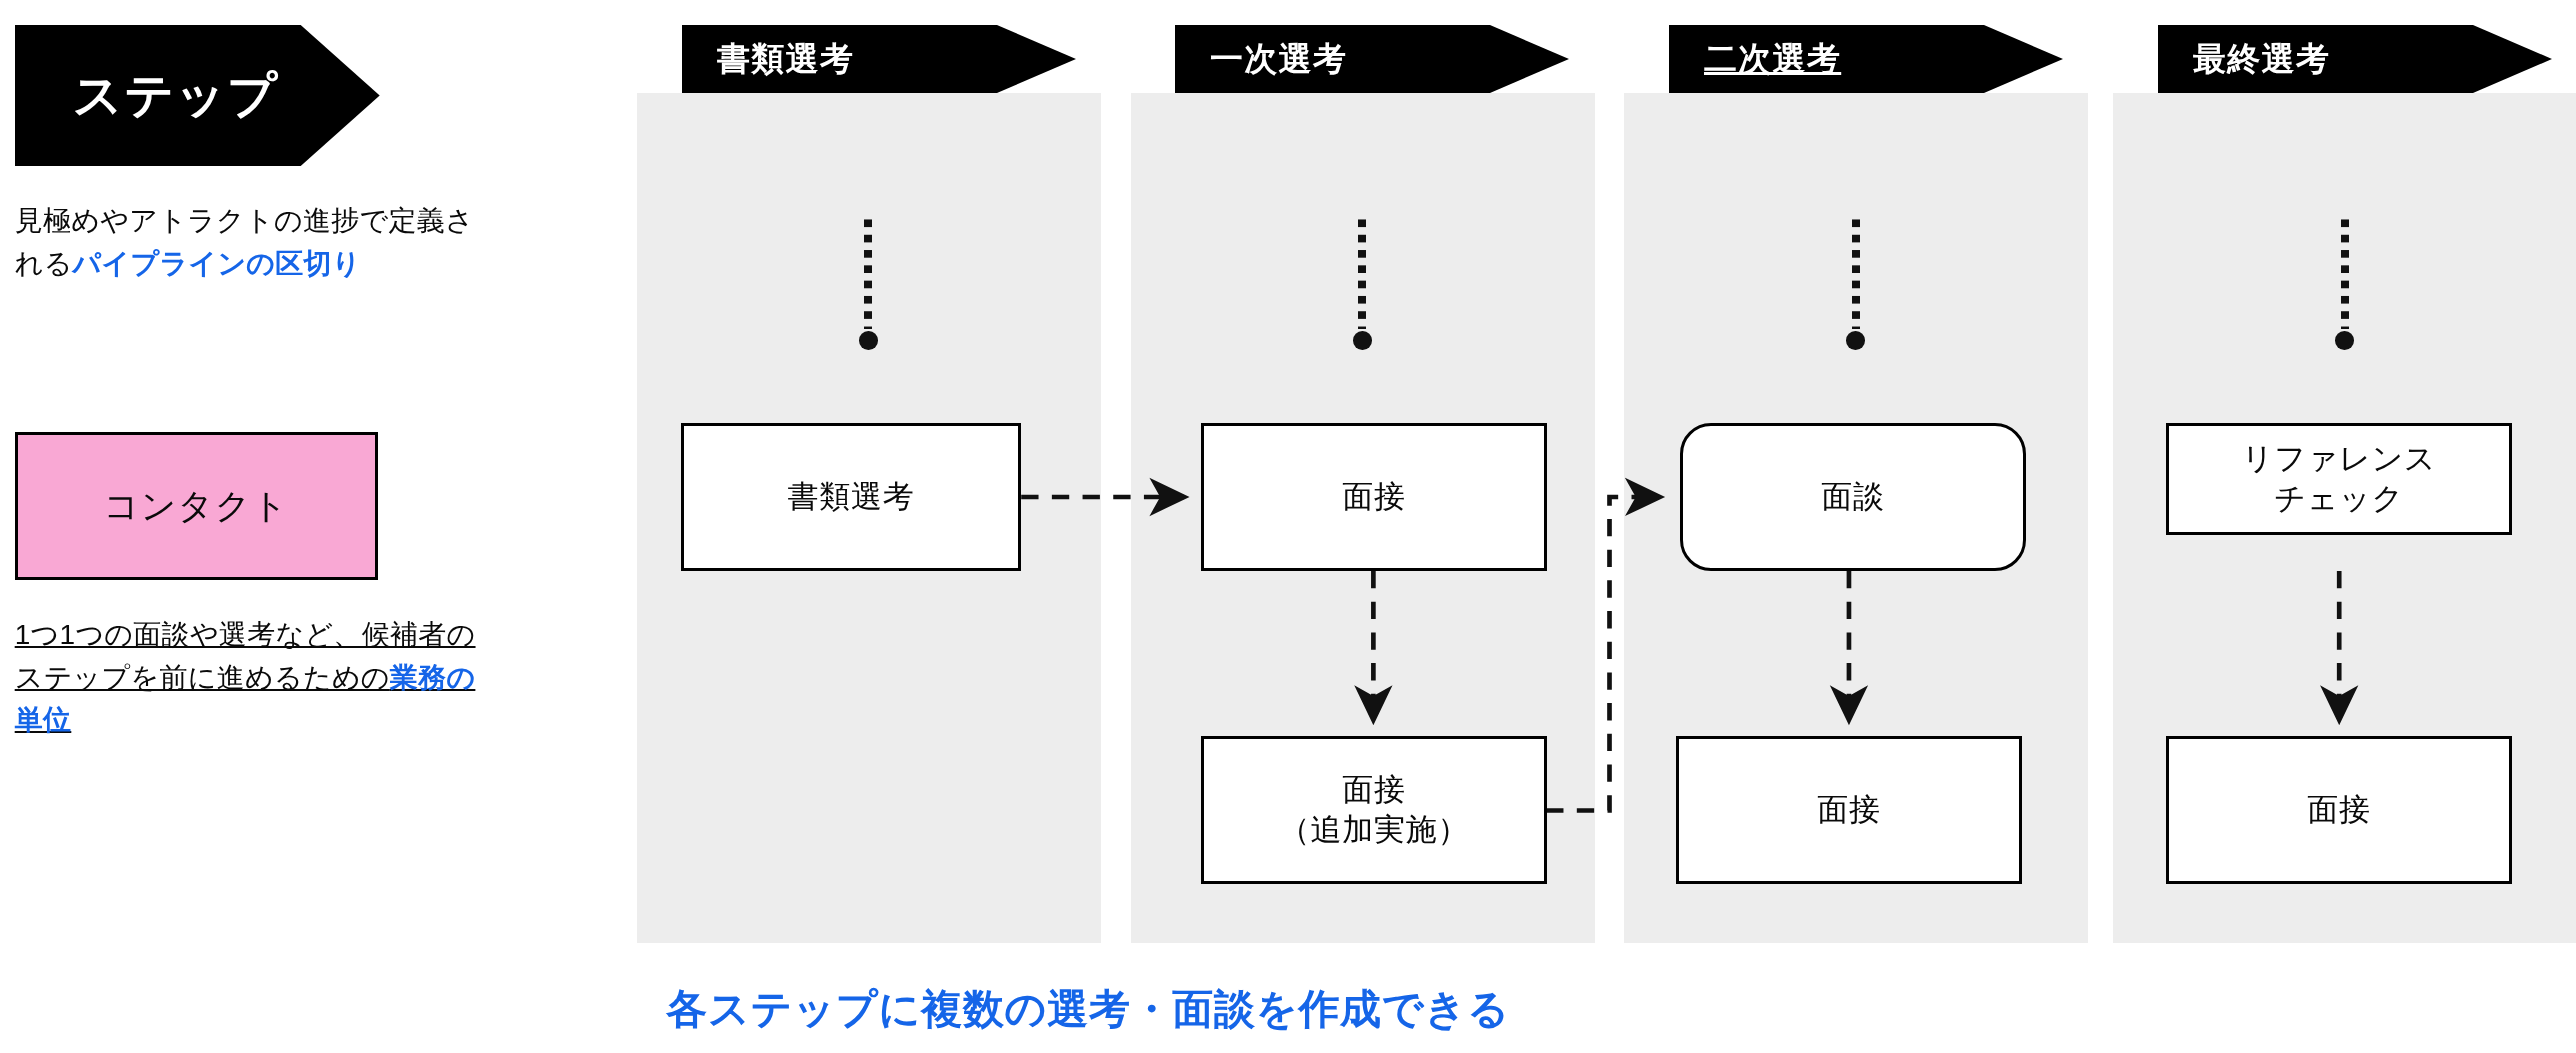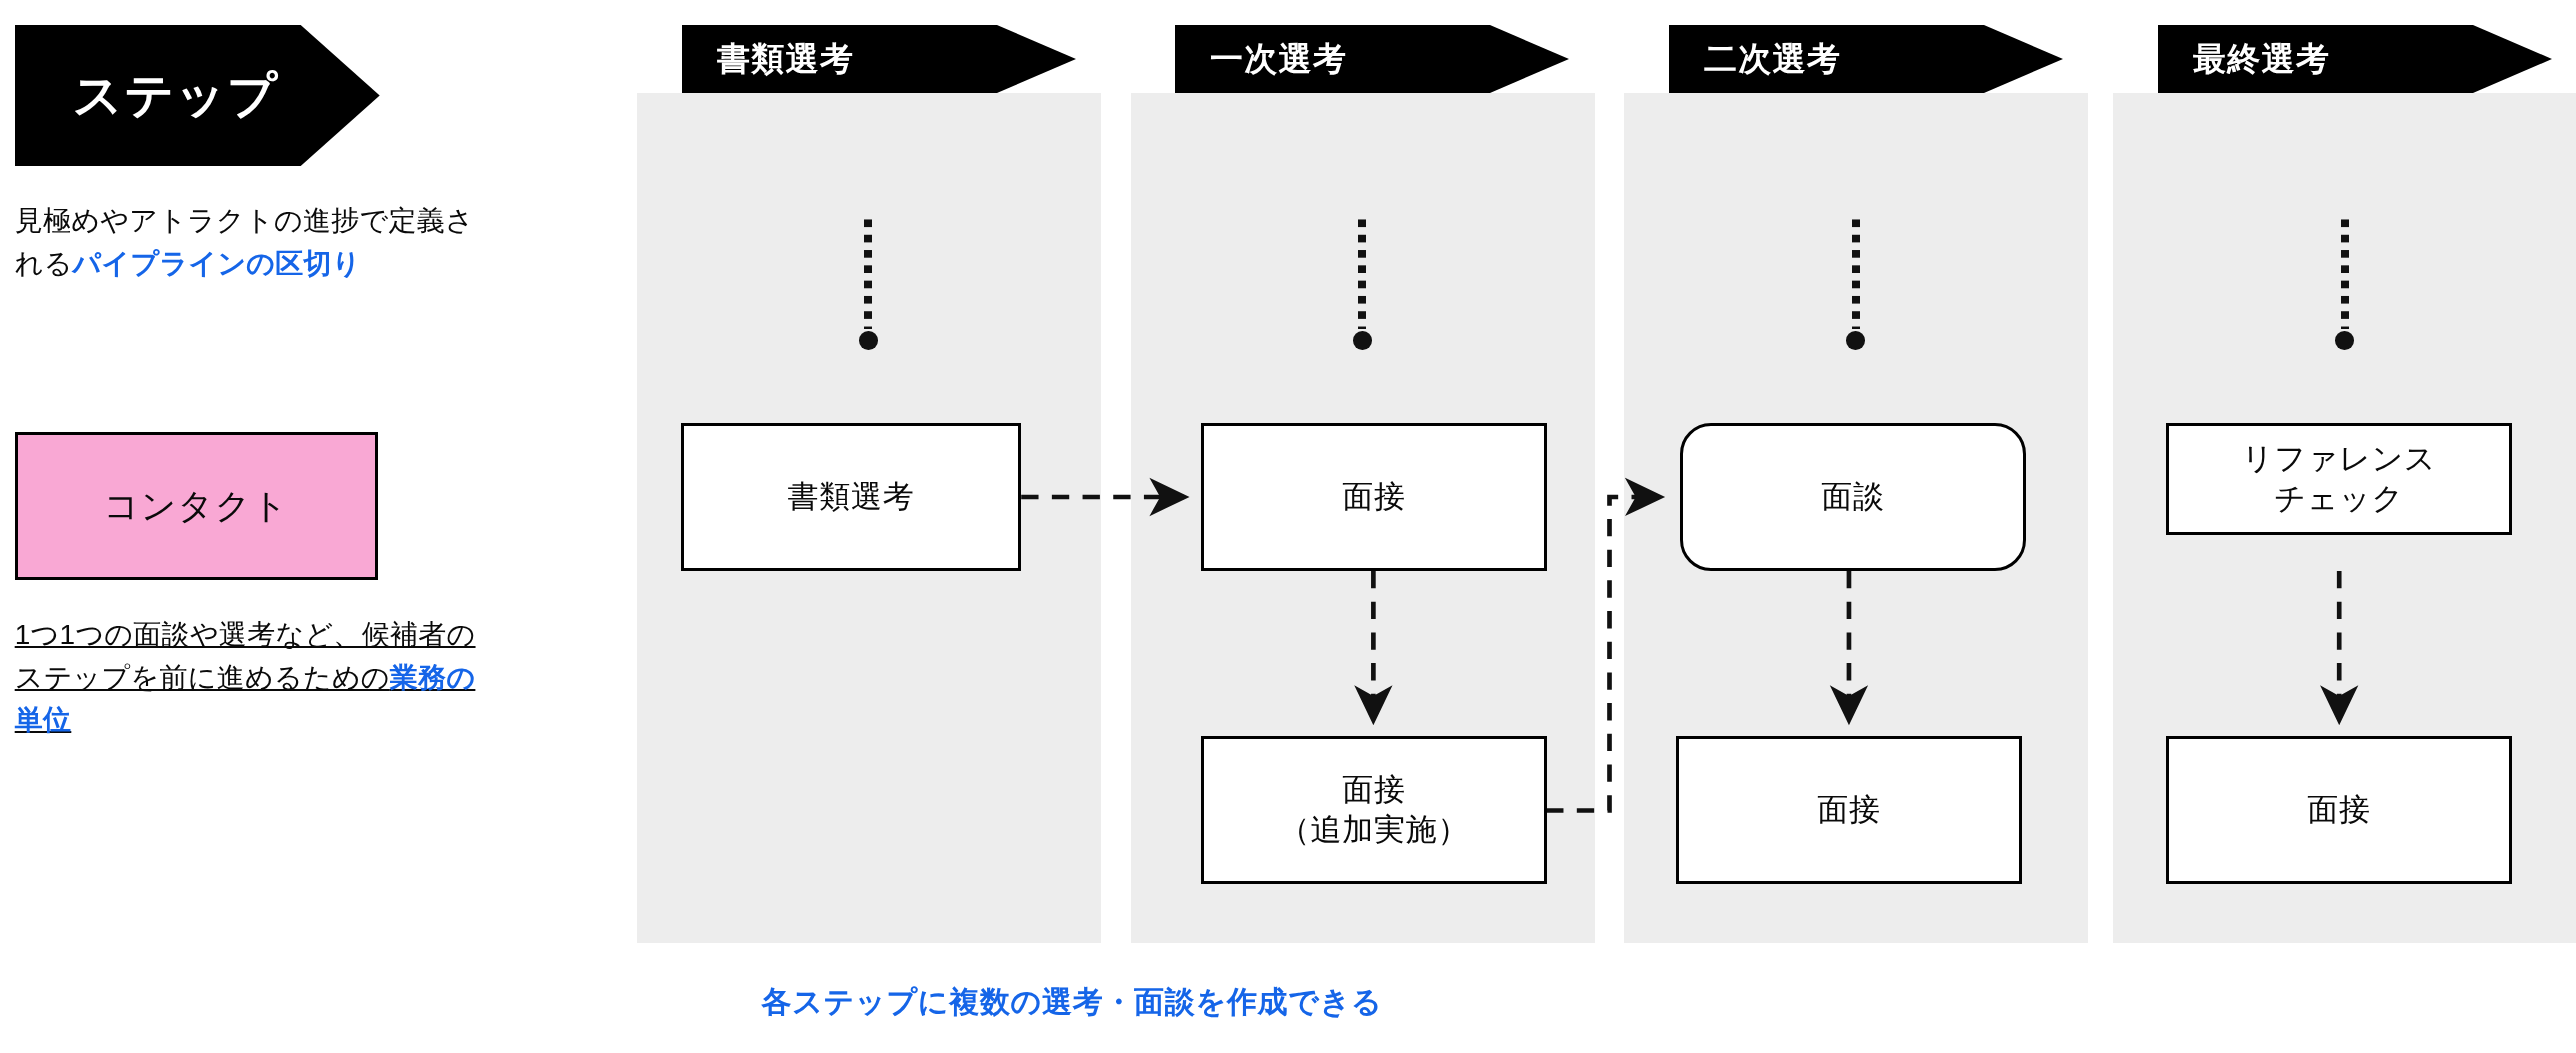--- a/index.html
+++ b/index.html
@@ -49,21 +49,21 @@
   .col2{left:1131px;}
   .col3{left:1624px;}
   .col4{left:2113px;}
 
   .col-chev{
     top:25px;height:68px;width:394px;
   }
   .col-chev span{font-size:33px;letter-spacing:1.3px;padding-left:35px;}
   .col1-chev{left:682px;}
   .col2-chev{left:1175px;}
-  .col3-chev{left:1669px;}
+  .col3-chev{left:1669px;text-decoration:underline;}
   .col4-chev{left:2158px;}
 
   
   .tail{
     position:absolute;width:8px;top:217px;height:112px;
     background-image:linear-gradient(to bottom,#111 50%,rgba(0,0,0,0) 0%);
     background-position:left;
     background-size:8px 15.3px;
     background-repeat:repeat-y;
   }
@@ -89,21 +89,21 @@
   .n-c3a{left:1680px;top:423px;width:346px;height:148px;border-radius:31px;}
   .n-c3b{left:1676px;top:736px;width:346px;height:148px;}
 
   .n-c4a{left:2166px;top:423px;width:346px;height:112px;}
   .n-c4b{left:2166px;top:736px;width:346px;height:148px;}
 
   svg.conn{position:absolute;left:0;top:0;width:2576px;height:1054px;pointer-events:none;}
 
   .caption{
     position:absolute;left:0;top:982px;width:2144px;text-align:center;
-    font-size:30px;font-weight:bold;color:#1565E8;letter-spacing:0.7px;
+    font-size:41px;font-weight:bold;color:#1565E8;letter-spacing:0.7px;padding-left:16px;
   }
 </style>
 </head>
 <body>
 
 <div class="root">
 
   <div class="legend">
 
     <div class="chev legend-chev">

